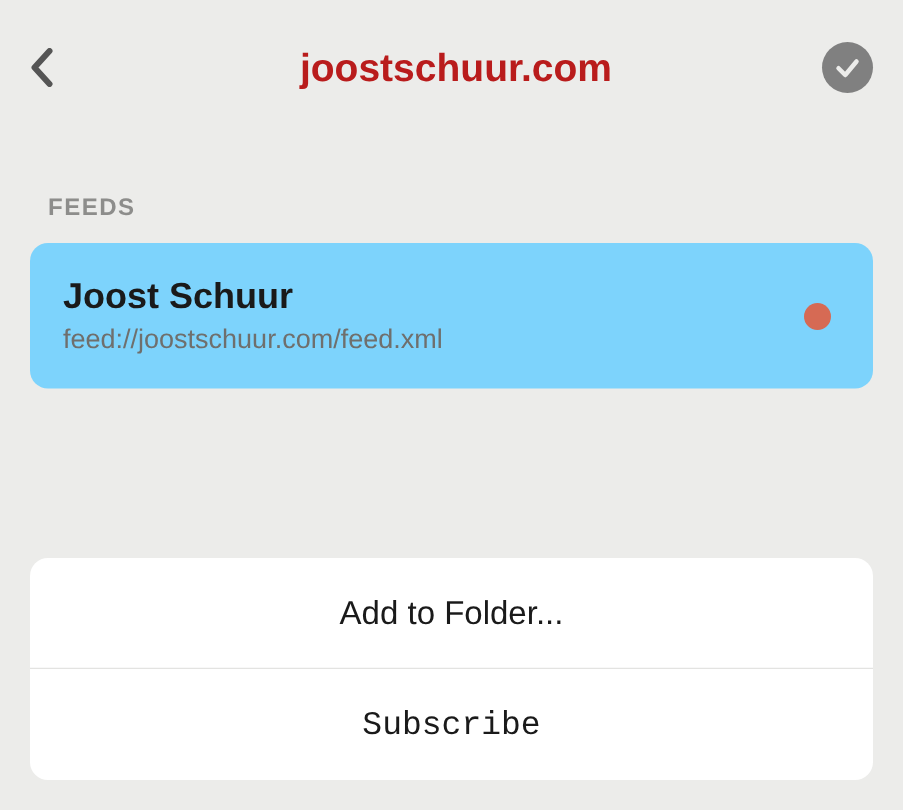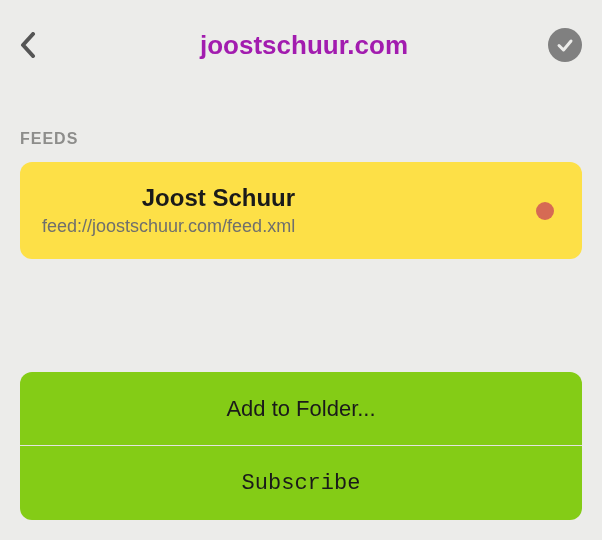--- a/index.html
+++ b/index.html
@@ -26,52 +26,51 @@
       height: 40px;
       display: flex;
       align-items: center;
       justify-content: flex-start;
       cursor: pointer;
       color: #555;
     }
     .header-title {
       font-size: 26px;
       font-weight: 700;
-      color: #a21caf;
+      color: #b91c1c;
       text-align: center;
       flex: 1;
     }
     .check-button {
       width: 34px;
       height: 34px;
       border-radius: 50%;
       background: #808080;
       display: flex;
       align-items: center;
       justify-content: center;
       cursor: pointer;
     }
     .section-label {
       font-size: 16px;
       font-weight: 600;
       letter-spacing: 1px;
       color: #8d8d8b;
-      padding: 60px 40px 14px 20px;
+      padding: 60px 40px 14px 32px;
       text-transform: uppercase;
     }
     .feed-card {
       margin: 0 20px;
-      background: #fde047;
+      background: #7dd3fc;
       border-radius: 12px;
       padding: 22px 22px 22px 22px;
       display: flex;
       align-items: center;
       justify-content: space-between;
       cursor: pointer;
-      text-align: right;
     }
     .feed-text {
       display: flex;
       flex-direction: column;
     }
     .feed-title {
       font-size: 24px;
       font-weight: 700;
       color: #1a1a1a;
       margin-bottom: 4px;
@@ -89,21 +88,21 @@
       flex-shrink: 0;
     }
     .actions {
       position: absolute;
       bottom: 20px;
       left: 20px;
       right: 20px;
       width: 562px;
     }
     .action-button {
-      background: #84cc16;
+      background: #ffffff;
       height: 74px;
       display: flex;
       align-items: center;
       justify-content: center;
       font-size: 22px;
       font-weight: 500;
       color: #1a1a1a;
       cursor: pointer;
     }
     .action-button:first-child {

